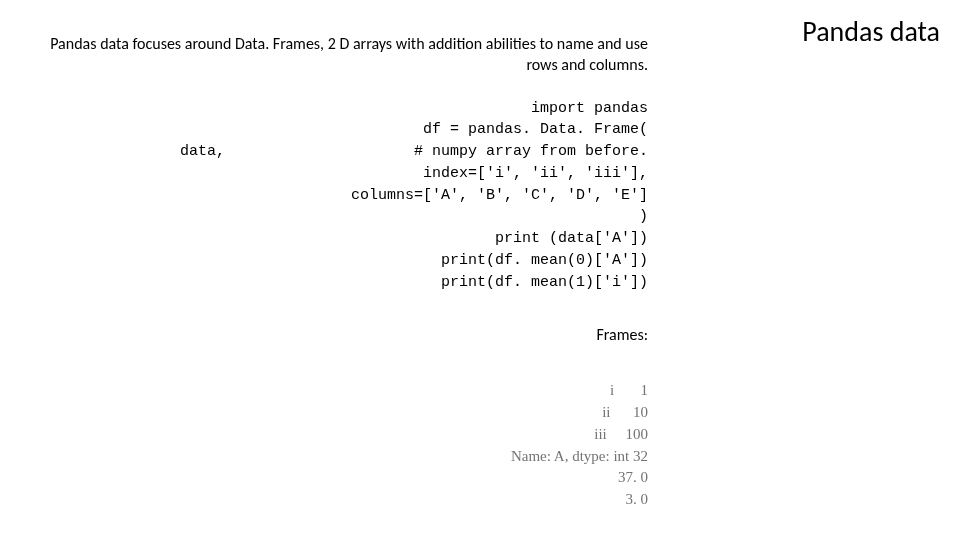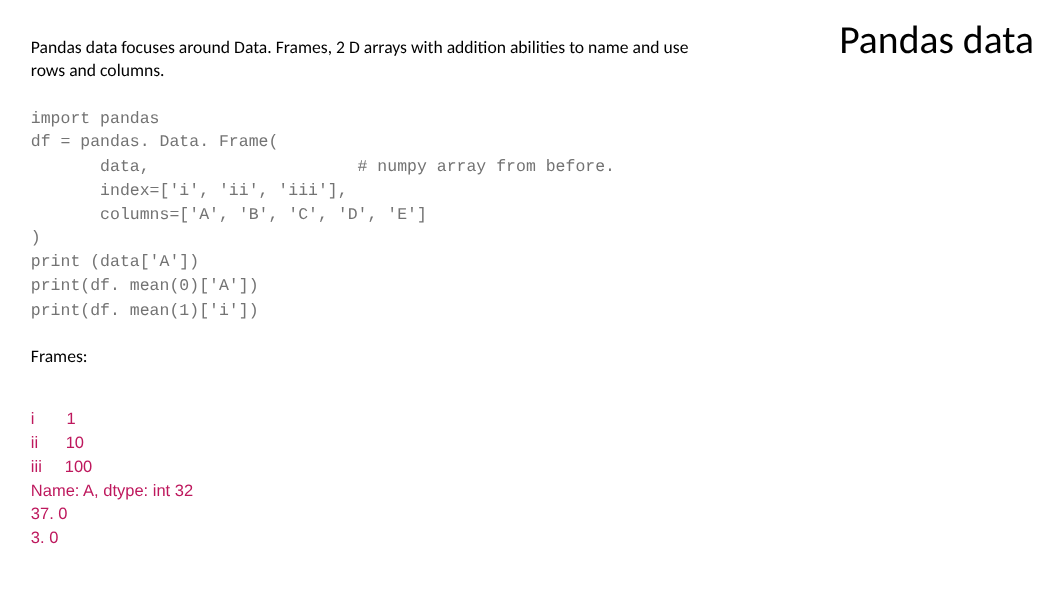--- a/index.html
+++ b/index.html
@@ -1,61 +1,61 @@
 <!DOCTYPE html>
 <html><head>
 <meta charset="utf-8">
 <style>
-  * { margin: 0; padding: 0; box-sizing: border-box; }
+  * { margin: 0; padding: 0; box-sizing: border-box; text-align: right; }
   body {
     width: 960px;
     height: 540px;
     background: #ffffff;
     font-family: Calibri, "Segoe UI", Arial, sans-serif;
     position: relative;
     overflow: hidden;
   }
   .title {
     position: absolute;
     top: 14px;
     right: 20px;
-    font-size: 36px;
+    font-size: 28px;
     font-weight: 400;
     color: #000;
   }
   .content {
     position: absolute;
     top: 34px;
     left: 28px;
     width: 620px;
   }
   .intro {
     font-size: 16px;
     line-height: 1.3;
     color: #000;
     margin-bottom: 22px;
   }
   .code {
     font-family: "Courier New", Courier, monospace;
     font-size: 15px;
     line-height: 1.45;
-    color: #737373;
+    color: #000000;
     white-space: pre;
-    margin-bottom: 22px;
+    margin-bottom: 32px;
   }
   .prints-label {
     font-size: 16px;
     color: #000;
     margin-bottom: 6px;
   }
   .output {
-    font-family: Liberation Sans, sans-serif;
+    font-family: Liberation Serif, serif;
     font-size: 15px;
     line-height: 1.45;
-    color: #be185d;
+    color: #737373;
     white-space: pre;
     margin-top: 36px;
   }
 </style>
 </head>
 <body>
 
 <div class="title">Pandas data</div>
 
 <div class="content">

